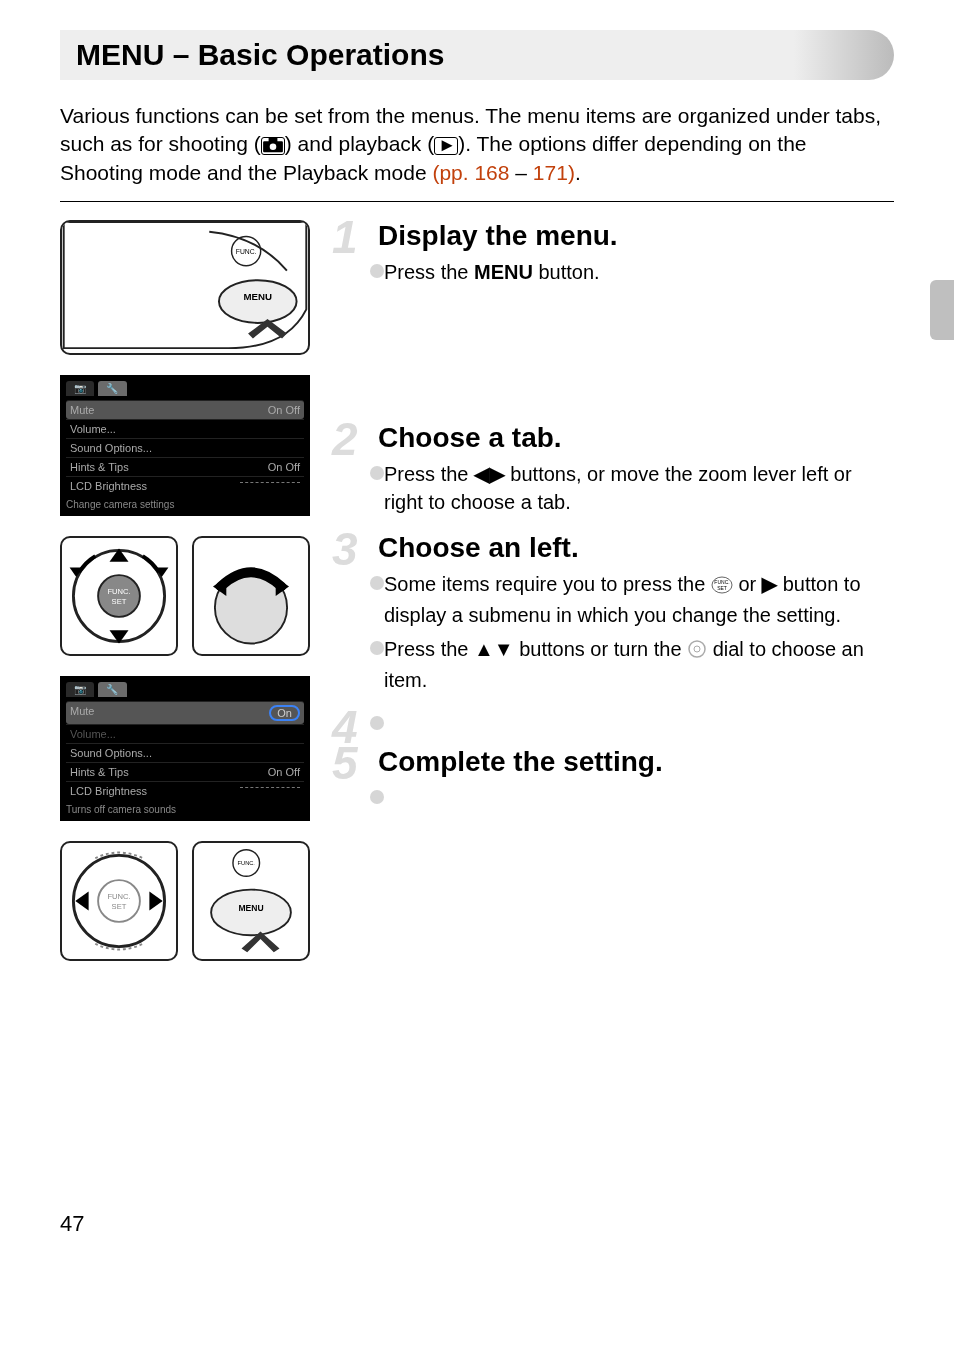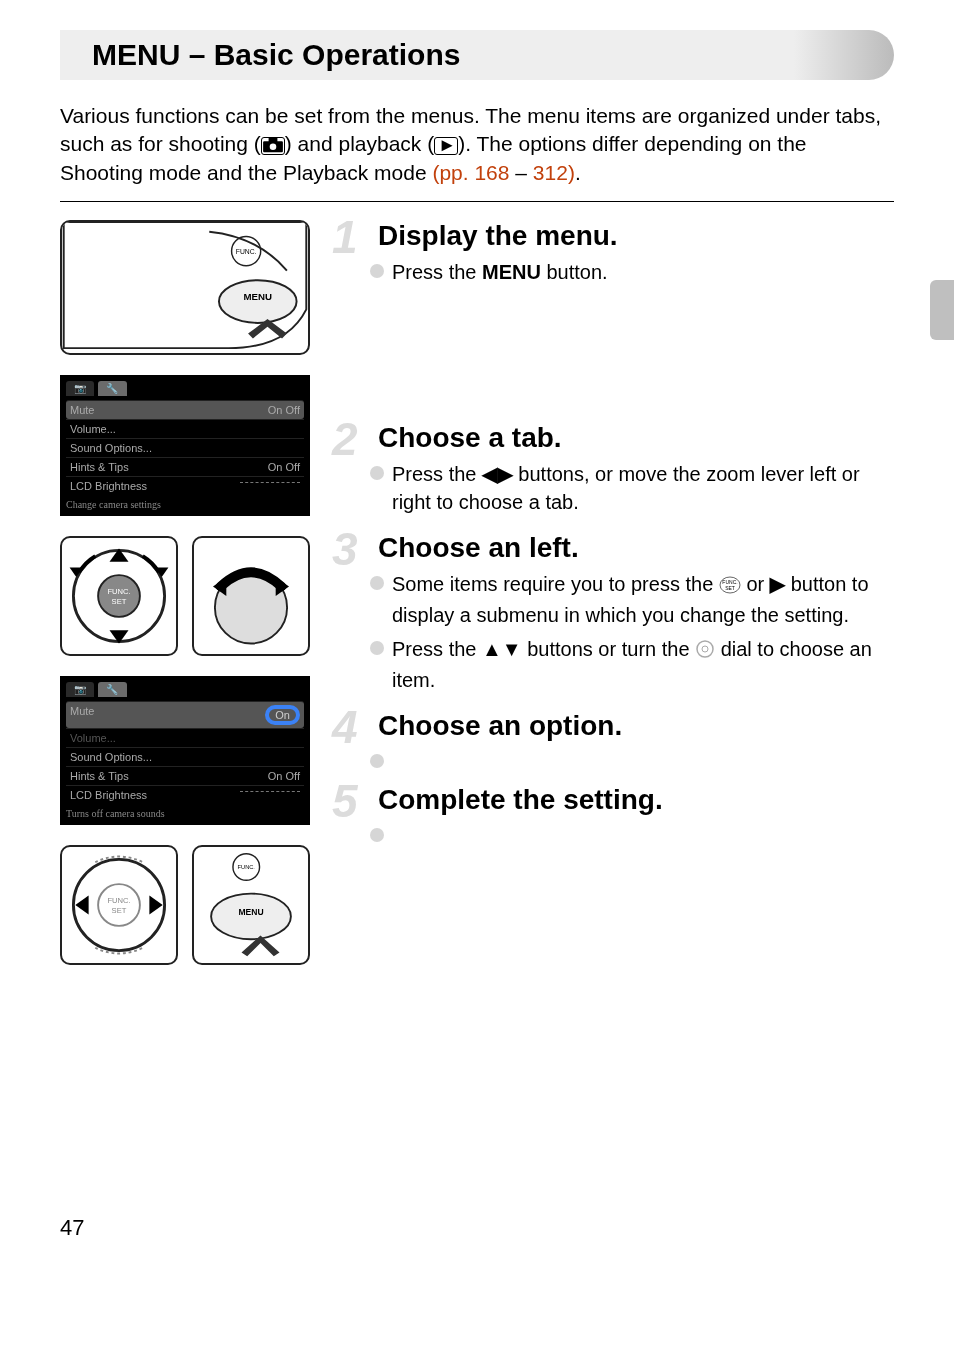--- a/index.html
+++ b/index.html
@@ -11,21 +11,21 @@
     width: 954px;
     box-sizing: border-box;
   }
   .page {
     padding: 30px 60px 30px 60px;
     box-sizing: border-box;
   }
   .title-banner {
     background: linear-gradient(to right, #eee, #eee 88%, #bbb 100%);
     border-radius: 0 25px 25px 0;
-    padding: 8px 32px;
+    padding: 8px 16px;
     margin-bottom: 22px;
   }
   h1 {
     margin: 0;
     font-size: 30px;
     font-weight: 900;
   }
   .intro {
     font-size: 21px;
     line-height: 1.35;
@@ -79,21 +79,20 @@
     color: #dcdcdc;
     font-family: Arial, Helvetica, sans-serif;
   }
   .step-title {
     font-size: 28px;
     font-weight: bold;
     margin: 0 0 6px 8px;
   }
   .bullet-line {
     display: flex;
-    gap: 8px;
     font-size: 20px;
     line-height: 1.4;
     margin-bottom: 6px;
   }
   .bullet-dot {
     flex: 0 0 14px;
     height: 14px;
     border-radius: 50%;
     background: #d6d6d6;
     margin-top: 6px;
@@ -171,24 +170,23 @@
     border-top: 1px solid #222;
   }
   .menu-row.hl {
     background: #555;
     border-radius: 3px;
   }
   .menu-caption {
     color: #888;
     font-size: 10px;
     margin-top: 4px;
-    font-family: Liberation Serif, serif;
   }
   .pill {
-    border: 4px solid #3b82f6;
+    border: 2px solid #3b82f6;
     border-radius: 10px;
     padding: 0 6px;
     color: #ccc;
   }
   .slider-mock {
     display:inline-block;
     width:60px;
     height:6px;
     vertical-align:middle;
     position:relative;
@@ -214,21 +212,21 @@
     <span>Various functions can be set from the menus. The menu items are organized under tabs, such as for shooting (</span><span class="inline-icon-box">
       <svg viewBox="0 0 20 14">
           <rect x="1" y="3" width="18" height="10" rx="1" fill="#000"></rect>
           <rect x="6" y="0" width="8" height="4" fill="#000"></rect>
           <circle cx="10" cy="8" r="3" fill="#fff"></circle>
         </svg>
     </span><span>) and playback (</span><span class="inline-icon-box">
       <svg viewBox="0 0 20 14">
           <polygon points="6,2 16,7 6,12" fill="#000"></polygon>
         </svg>
-    </span><span>). The options differ depending on the Shooting mode and the Playback mode </span><span class="link">(pp. 168</span><span> – </span><span class="link">312)</span><span>.</span>
+    </span><span>). The options differ depending on the Shooting mode and the Playback mode </span><span class="link">(pp. 168</span><span> – </span><span class="link">171)</span><span>.</span>
   </p>
 
   <hr class="sep">
 
   <div class="content">
     <div class="left-col">
 
       <div class="illus-box camera-illus" style="height:135px">
         <svg viewBox="0 0 250 135">
           <path d="M0,0 L250,0 L250,90 Q230,130 170,130 L0,130 Z" fill="#fff" stroke="#222" stroke-width="2"></path>
@@ -394,21 +392,20 @@
             <span>Press the </span><span class="inline-glyph">▲▼</span><span> buttons or turn the </span><span class="dial-icon"><svg width="20" height="20" viewBox="0 0 20 20">
                   <circle cx="10" cy="10" r="8" fill="none" stroke="#aaa" stroke-width="1.5"></circle>
                   <circle cx="10" cy="10" r="3" fill="none" stroke="#aaa" stroke-width="1"></circle>
                 </svg></span><span> dial to choose an item.</span>
           </div>
         </div>
       </div>
 
       <div class="step">
         <div class="step-num">4</div>
-        <div class="step-title">Choose an option.</div>
         <div class="bullet-line">
           <div class="bullet-dot"></div>
         </div>
       </div>
 
       <div class="step">
         <div class="step-num">5</div>
         <div class="step-title">Complete the setting.</div>
         <div class="bullet-line">
           <div class="bullet-dot"></div>

